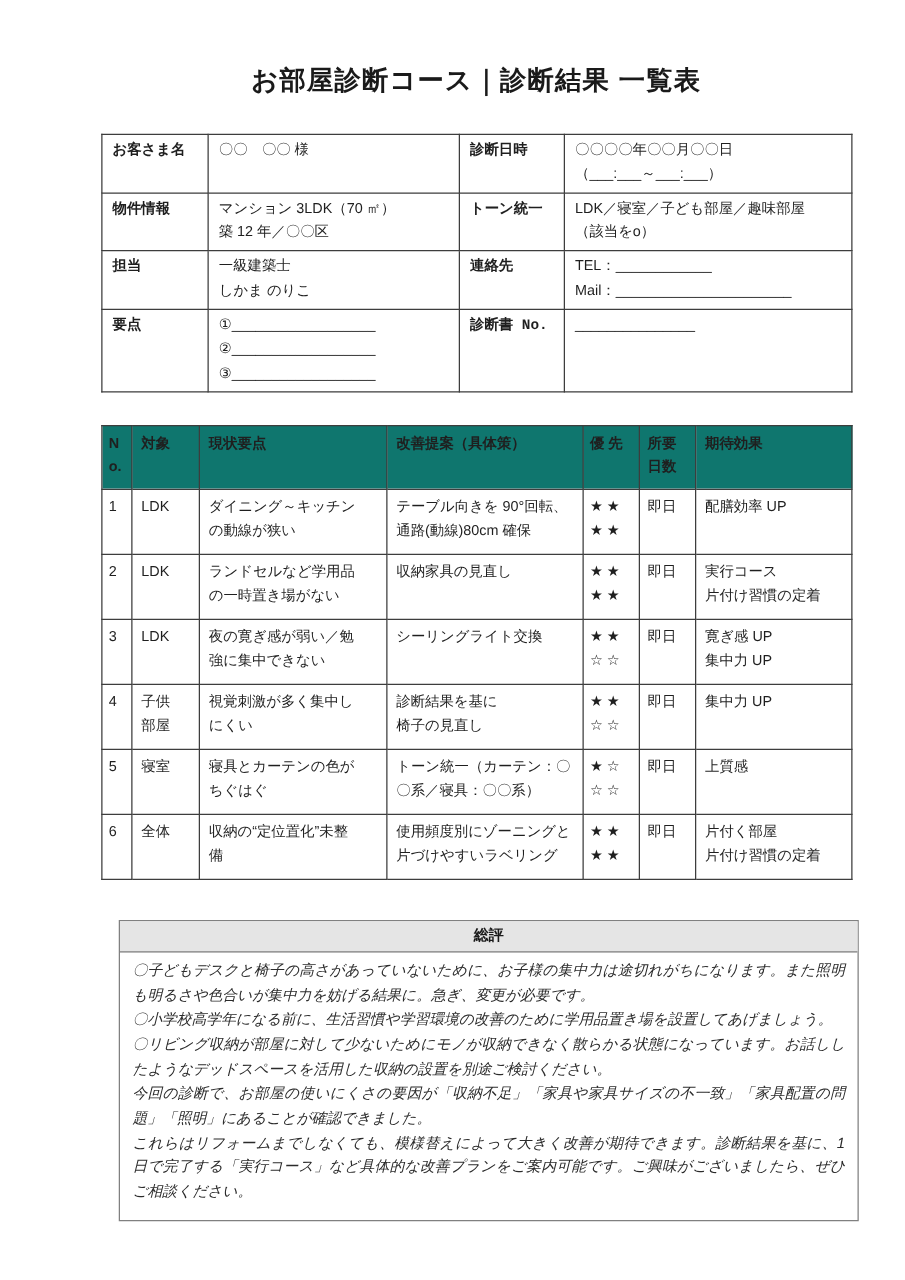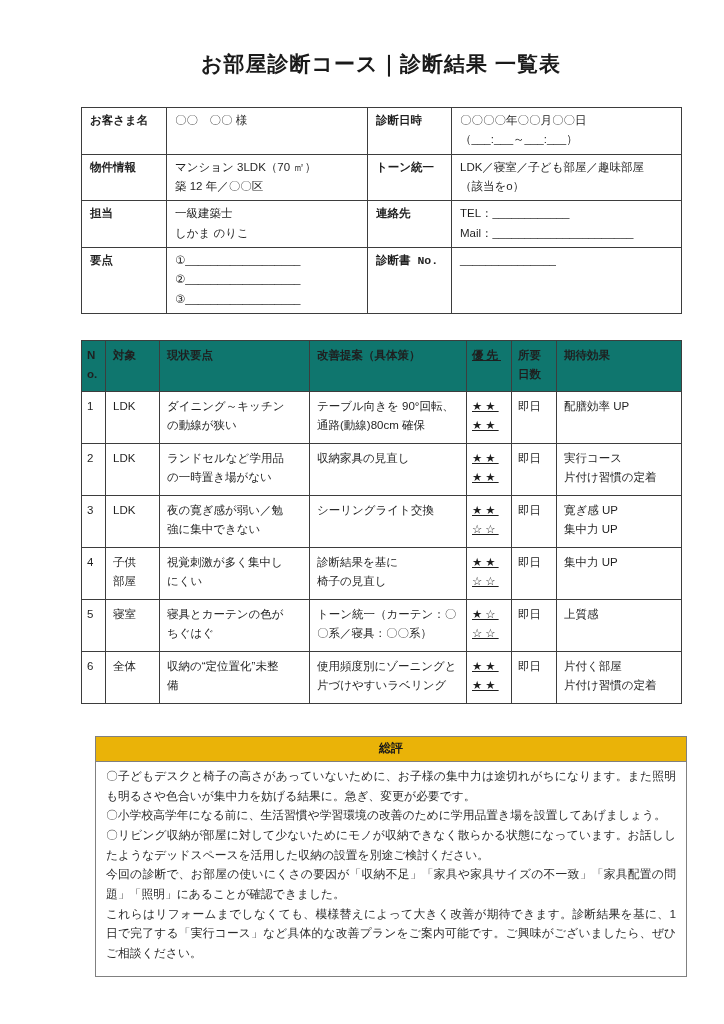--- a/index.html
+++ b/index.html
@@ -66,47 +66,46 @@
     background: #0f766e;
     font-weight: bold;
   }
   .main-table td { background: #ffffff; }
   .c-no   { padding-left: 5px !important; padding-right: 5px !important; word-break: break-all; }
   .c-days { padding-left: 6px !important; padding-right: 6px !important; }
   .c-priority {
     padding-left: 5px !important;
     padding-right: 3px !important;
     letter-spacing: 3px;
-    text-decoration: underline;
   }
   .main-table tbody tr { height: 52px; }
 
   
   .summary-box {
     width: 590px;
     margin: 32px 0 0 76px;
     border: 1px solid #808080;
   }
   .summary-header {
-    background: #eab308;
+    background: #e5e5e5;
     border-bottom: 1px solid #808080;
     text-align: center;
     font-weight: bold;
     font-size: 12px;
     padding: 3px 0 4px 0;
     color: #1a1a1a;
   }
   .summary-body {
     padding: 5px 10px 12px 10px;
     font-size: 11.8px;
     line-height: 1.67;
     color: #2b2b2b;
     text-align: justify;
   }
-  .summary-body p { margin: 0; }
+  .summary-body p { margin: 0; font-style: italic; }
 </style>
 </head>
 <body>
 
 <div class="page">
 
   <h1 class="title">お部屋診断コース｜診断結果 一覧表</h1>
 
   <table class="info-table">
     <colgroup>

